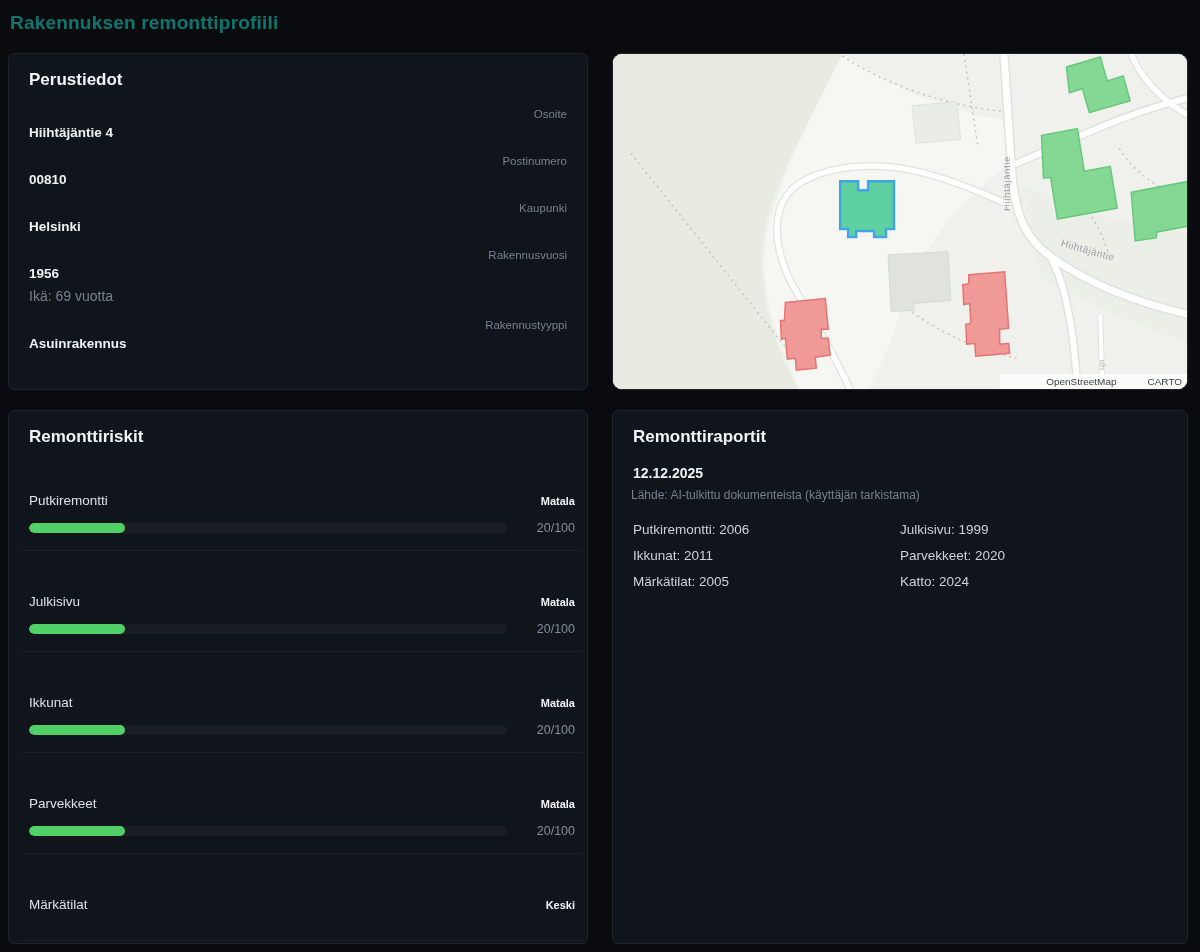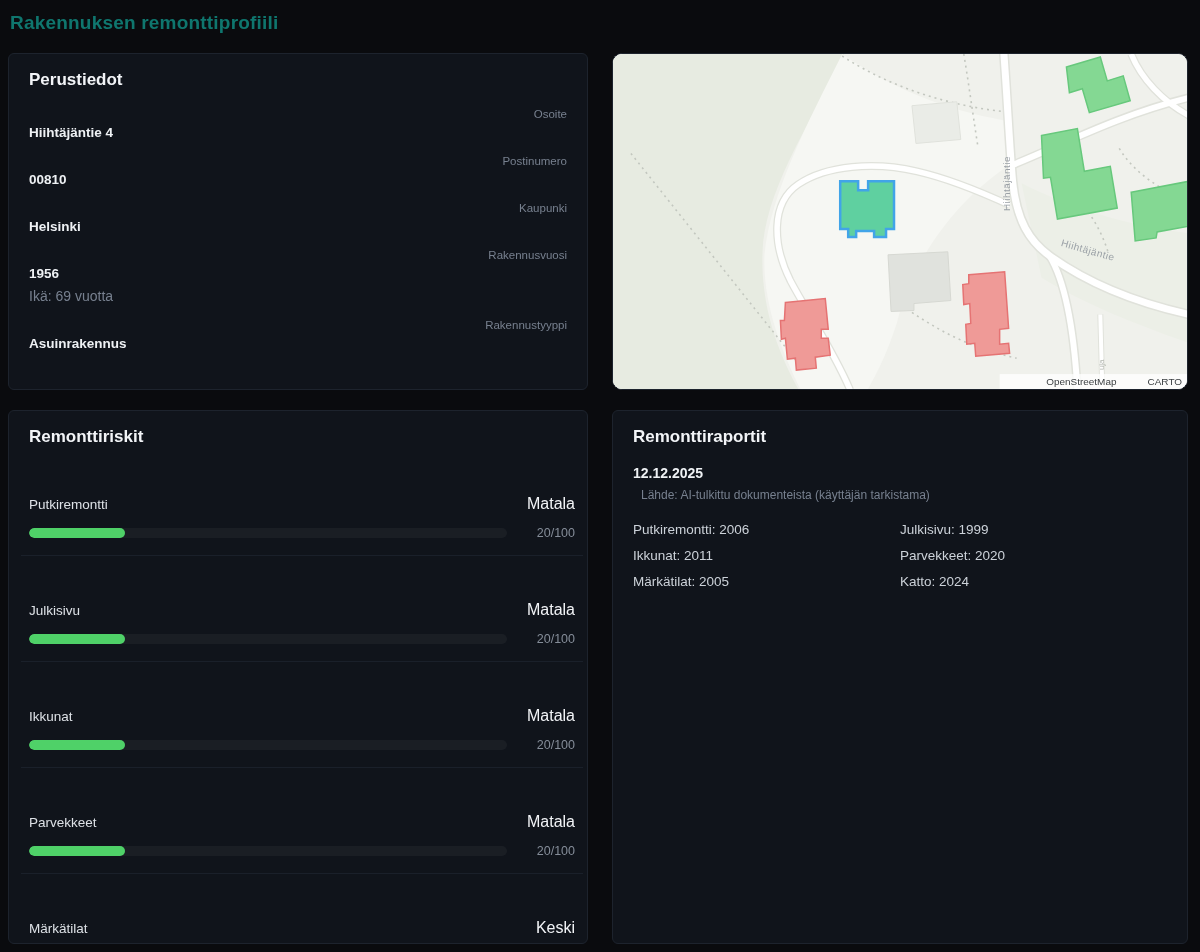--- a/index.html
+++ b/index.html
@@ -31,29 +31,29 @@
   .map-card{
     border-radius:10px;overflow:hidden;position:relative;background:#eef0ea;
     border:1px solid #1d232d;box-sizing:border-box;
   }
   .map-card svg{display:block;width:100%;height:100%;}
   
   .risk-card{padding:16px 4px 14px 12px;}
   .risk-row{padding:8px 8px 15px 8px;border-bottom:1px solid #1a202a;margin-bottom:15px;}
   .risk-head{display:flex;justify-content:space-between;align-items:baseline;margin-bottom:13px;}
   .risk-label{font-size:13.5px;color:#dde1e6;}
-  .risk-level{font-size:16px;font-weight:400;color:#f2f4f7;margin-top:22px;}
+  .risk-level{font-size:11px;font-weight:700;color:#f2f4f7;margin-top:22px;}
   .bar-line{display:flex;align-items:center;gap:16px;}
   .track{flex:1;height:10px;border-radius:999px;background:rgba(255,255,255,0.045);overflow:hidden;}
   .fill{height:100%;border-radius:999px;}
   .score{width:52px;text-align:right;font-size:12.5px;color:#858d99;}
   .risk-row.last{border-bottom:6px solid #86efac;padding-bottom:27px;margin-bottom:20px;}
   
   .report-date{margin:4px 8px 7px 8px;font-size:14px;font-weight:700;color:#eef1f4;}
-  .report-source{margin:0 8px 20px 16px;font-size:12px;color:#77808f;}
+  .report-source{margin:0 8px 20px 6px;font-size:12px;color:#77808f;}
   .report-grid{display:grid;grid-template-columns:1fr 1fr;row-gap:11px;margin:0 8px;}
   .report-entry{font-size:13.5px;color:#ccd2d9;}
 </style>
 </head>
 <body>
 
 <h1 class="page-title">Rakennuksen remonttiprofiili</h1>
 
 <div class="grid">
 

